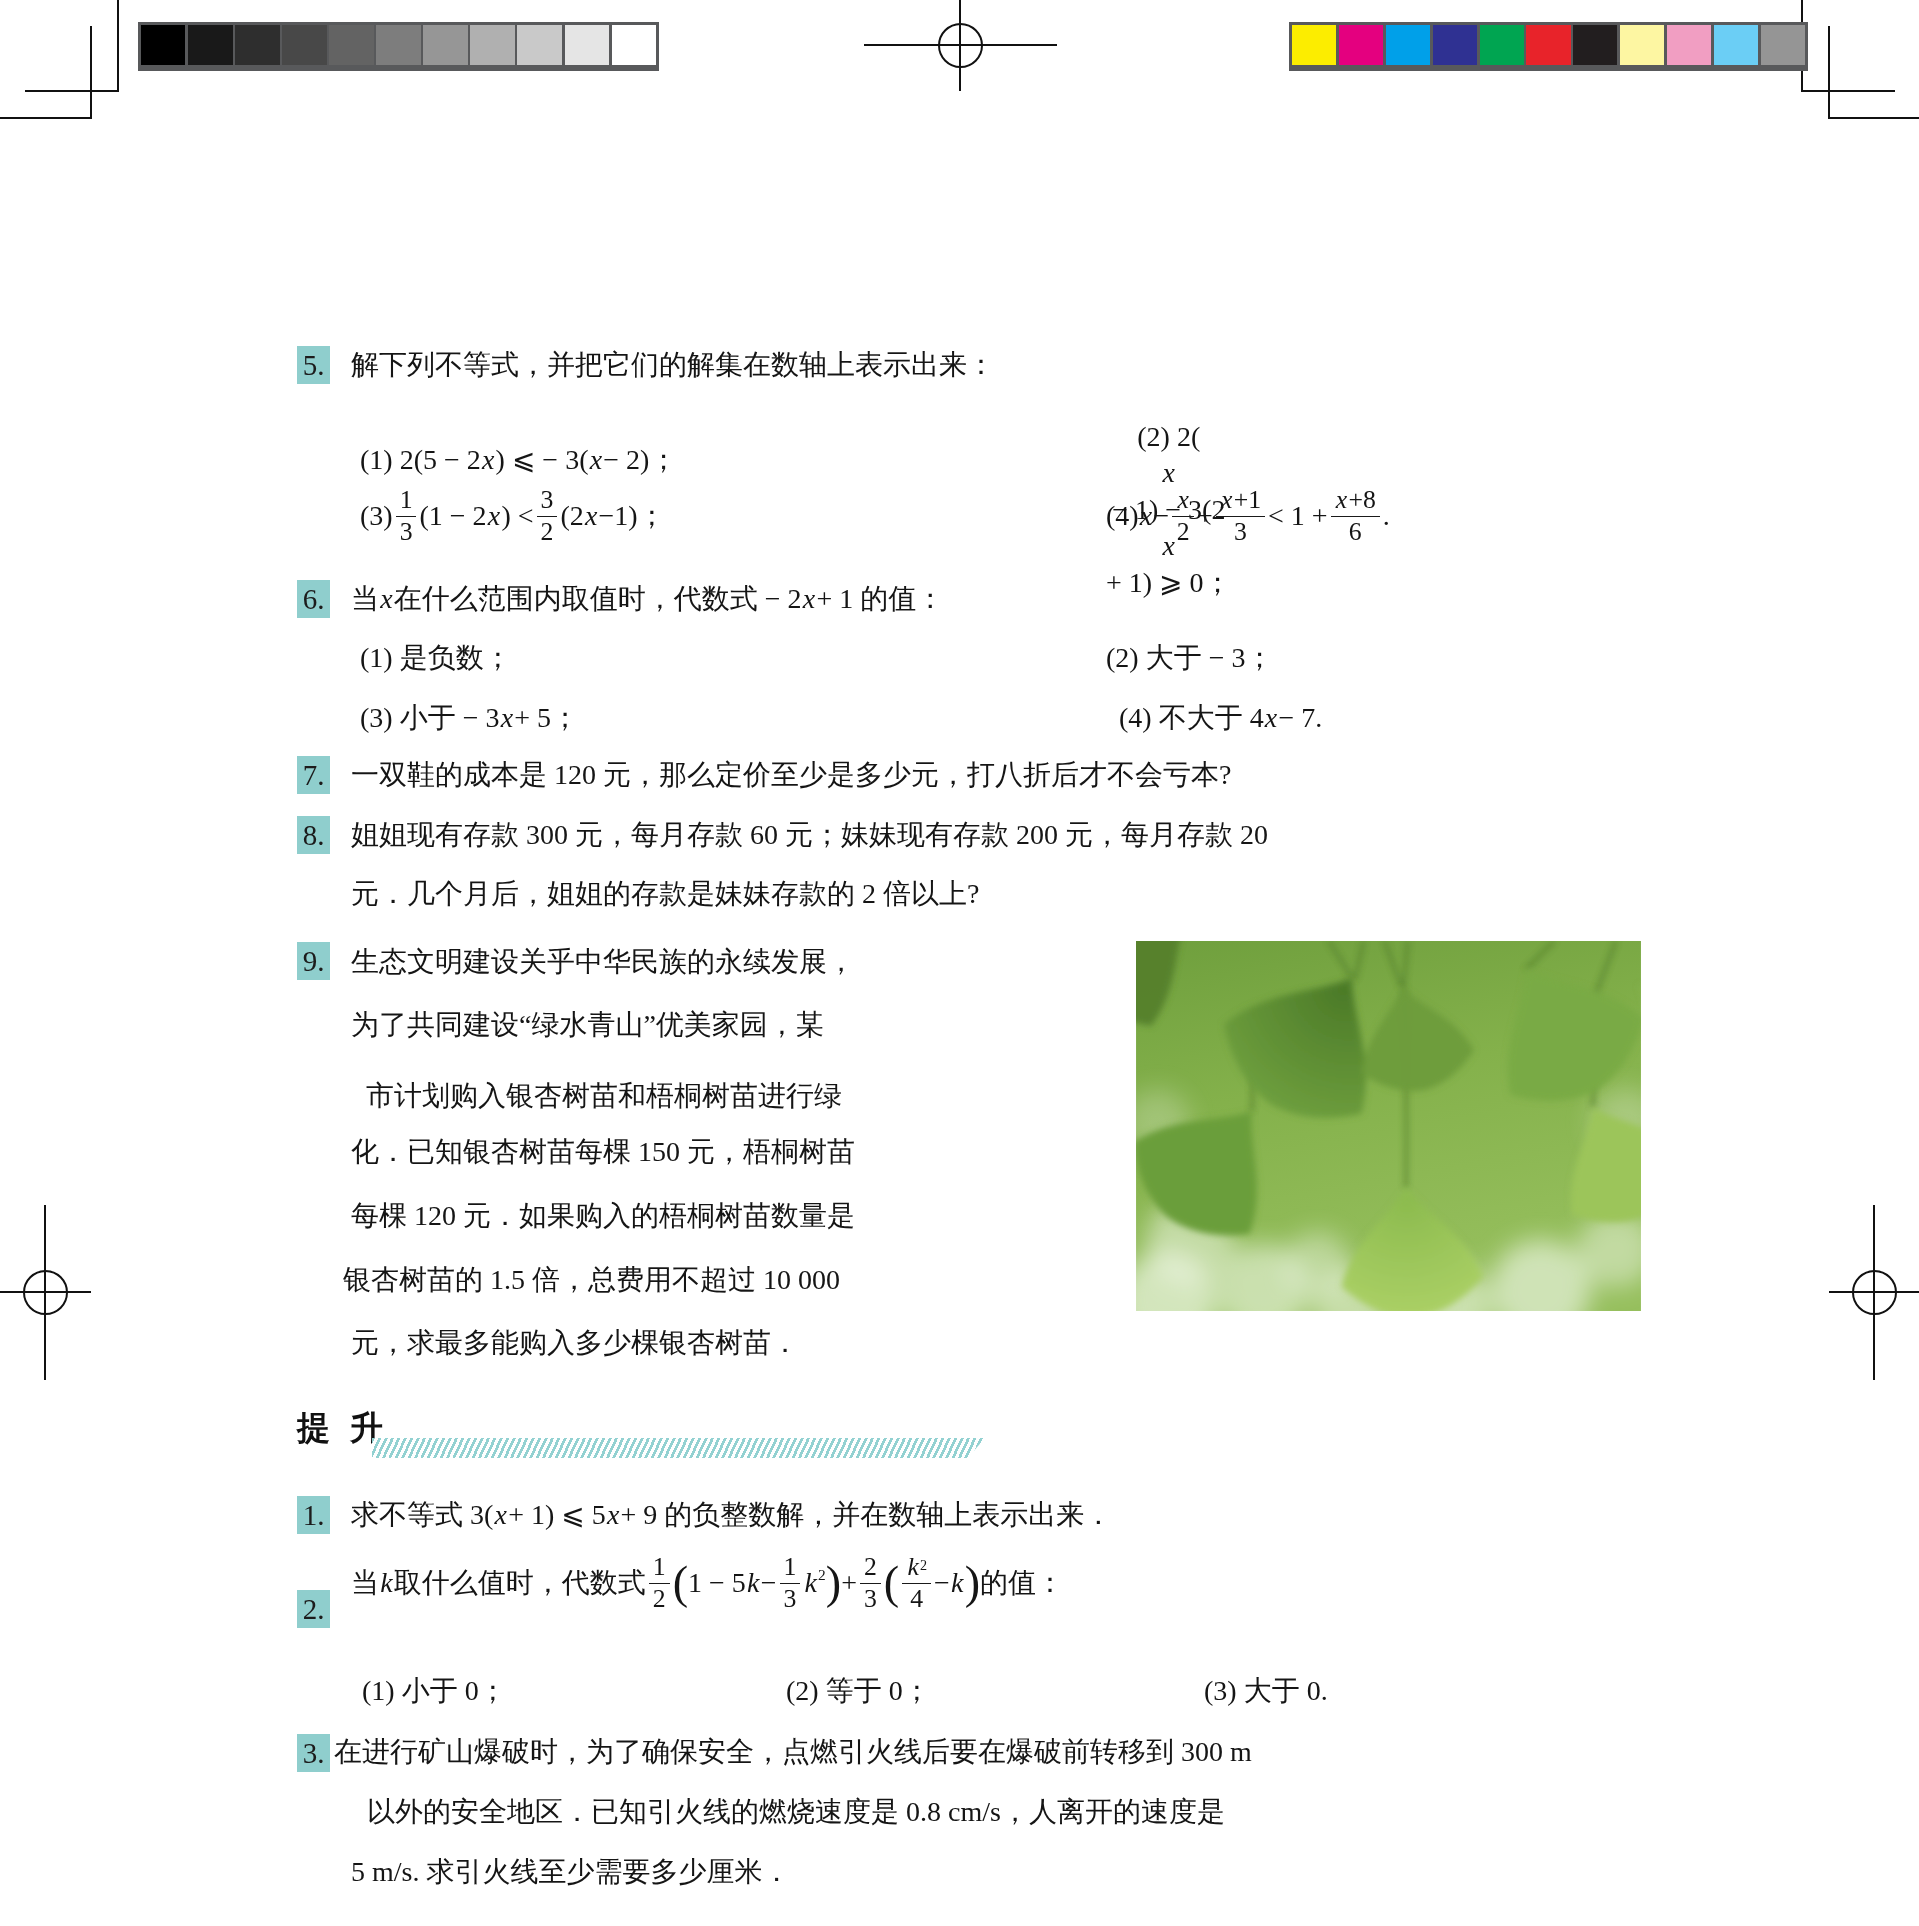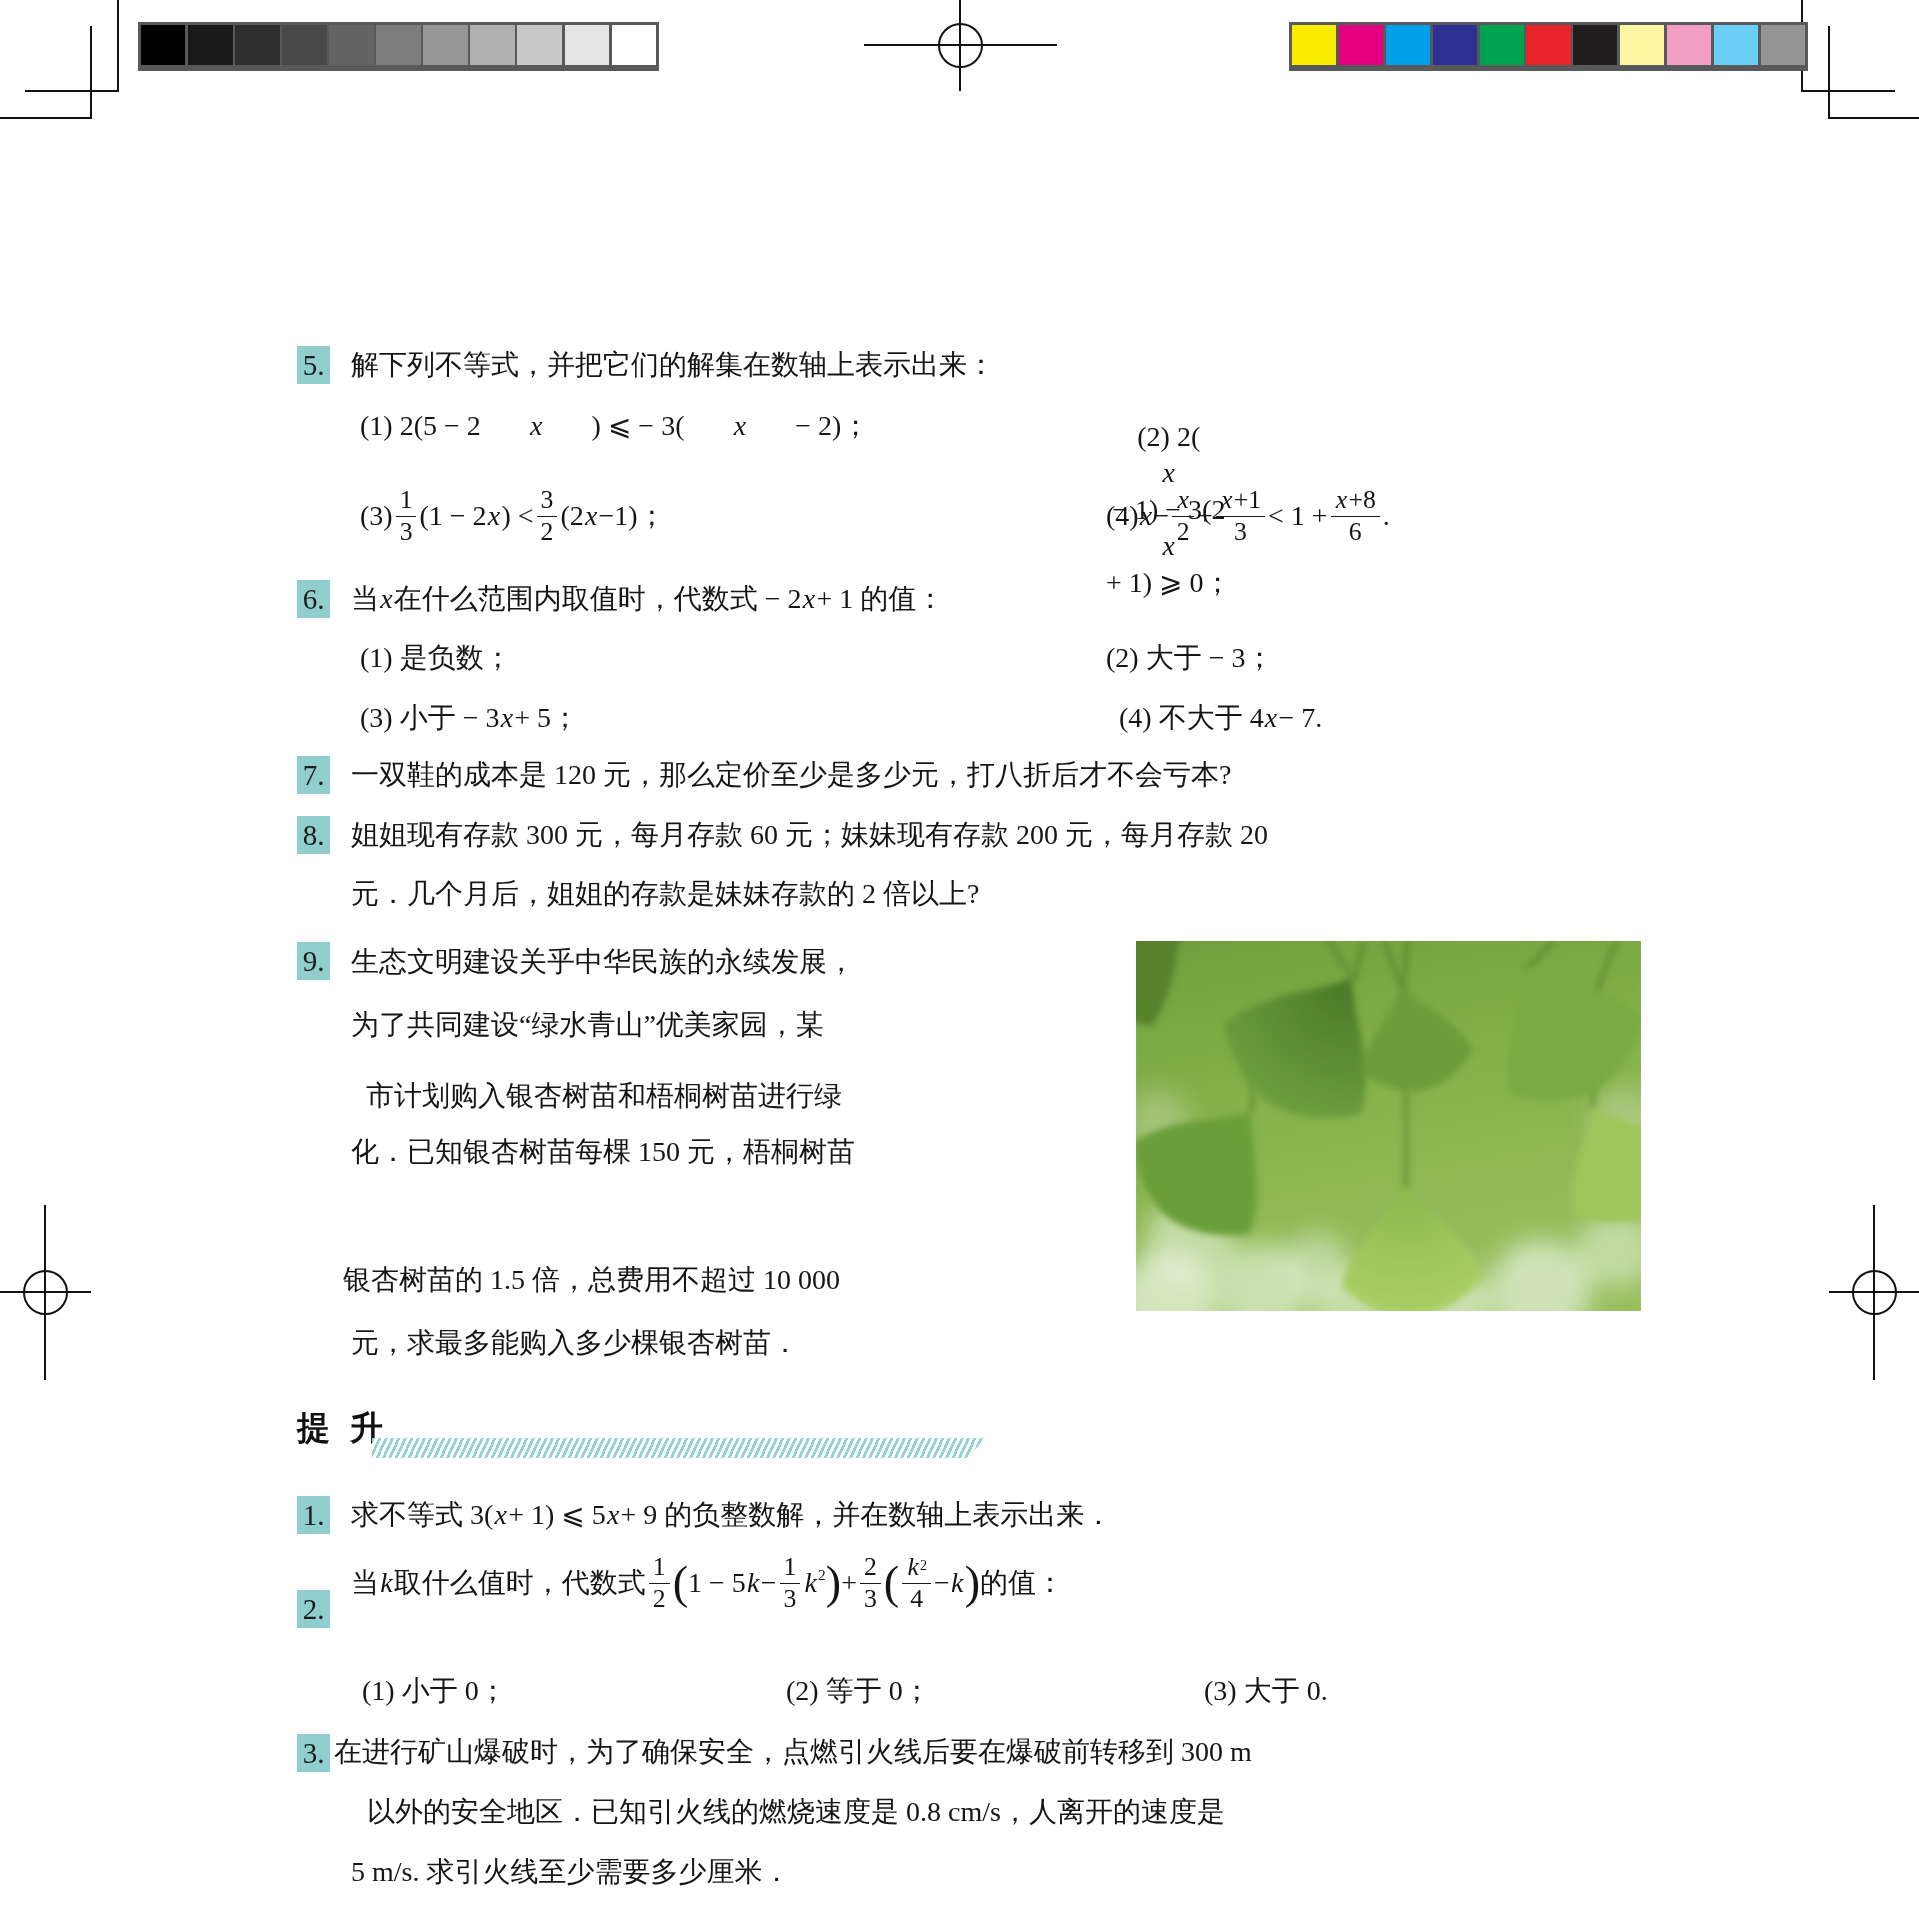--- a/index.html
+++ b/index.html
@@ -104,21 +104,21 @@
       <div style="background: rgb(232, 35, 42);"></div>
       <div style="background: rgb(34, 30, 31);"></div>
       <div style="background: rgb(253, 246, 162);"></div>
       <div style="background: rgb(241, 158, 194);"></div>
       <div style="background: rgb(107, 206, 245);"></div>
       <div style="background: rgb(149, 149, 149);"></div>
     </div>
 
   <div class="badge" style="left:297px;top:346px;">5.</div>
   <div class="line" style="left:351px;top:347px;">解下列不等式，并把它们的解集在数轴上表示出来：</div>
-  <div class="line" style="left:360px;top:408px;gap:48px;">
+  <div class="line" style="left:360px;top:442px;">
       <span class="mt">(1) 2(5 − 2</span>
       <span class="var">x</span>
       <span class="mt">) ⩽ − 3(</span>
       <span class="var">x</span>
       <span class="mt"> − 2)；</span>
     </div>
   <div class="line" style="left:1106px;top:419px;flex-direction:column;">
       <span class="mt">(2) 2(</span>
       <span class="var">x</span>
       <span class="mt"> − 1) − 3(2</span>
@@ -211,20 +211,21 @@
 
   <div class="badge" style="left:297px;top:816px;">8.</div>
   <div class="line" style="left:351px;top:817px;">姐姐现有存款 300 元，每月存款 60 元；妹妹现有存款 200 元，每月存款 20</div>
   <div class="line" style="left:351px;top:876px;">元．几个月后，姐姐的存款是妹妹存款的 2 倍以上?</div>
 
   <div class="badge" style="left:297px;top:942px;">9.</div>
   <div class="line" style="left:351px;top:1007px;">为了共同建设“绿水青山”优美家园，某</div>
   <div class="line" style="left:351px;top:944px;">生态文明建设关乎中华民族的永续发展，</div>
   <div class="line" style="left:366px;top:1071px;margin-top:7px;">市计划购入银杏树苗和梧桐树苗进行绿</div>
   <div class="line" style="left:351px;top:1134px;">化．已知银杏树苗每棵 150 元，梧桐树苗</div>
+  <div class="line" style="left:351px;top:1198px;">每棵 120 元．如果购入的梧桐树苗数量是</div>
   <div class="line" style="left:343px;top:1262px;">银杏树苗的 1.5 倍，总费用不超过 10 000</div>
   <div class="line" style="left:351px;top:1325px;">元，求最多能购入多少棵银杏树苗．</div>
 
   <svg class="photo" viewBox="0 0 1310 960">
     <defs>
       <linearGradient id="bgg" x1="0" y1="0" x2="0.25" y2="1">
         <stop offset="0" stop-color="#6f9f3d"></stop>
         <stop offset="0.45" stop-color="#84b14b"></stop>
         <stop offset="1" stop-color="#96bf5d"></stop>
       </linearGradient>

